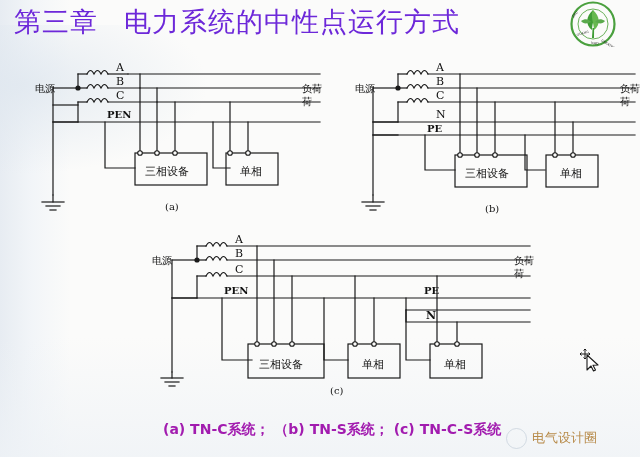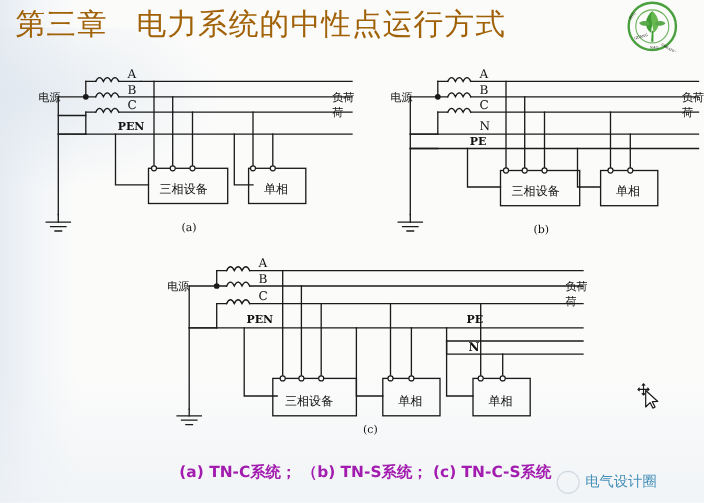--- a/index.html
+++ b/index.html
@@ -12,37 +12,37 @@
   #bg-tint-left{position:absolute;left:0;top:0;width:70px;height:457px;
     background:linear-gradient(to right,#e7ecf2 0%,#f2f5f8 45%,rgba(251,251,250,0) 100%);}
   #bg-tint-bottom{position:absolute;left:0;bottom:0;width:640px;height:120px;
     background:linear-gradient(to top,#eef2f6 0%,rgba(251,251,250,0) 100%);opacity:.75;}
   #bg-tint-tl{position:absolute;left:0;top:25px;width:210px;height:150px;
     background:radial-gradient(ellipse at 10% 40%,#dfe7ef 0%,rgba(251,251,250,0) 70%);opacity:.8;}
 
   #title{
     position:absolute;left:14px;top:4px;
     font-family:"DejaVu Serif","Liberation Serif",serif;
-    font-size:27px;color:#a16207;letter-spacing:1px;white-space:nowrap;
+    font-size:27px;color:#6d28d9;letter-spacing:1px;white-space:nowrap;
   }
   #title .gap{display:inline-block;width:26px;}
 
   #logo{position:absolute;left:568px;top:1px;width:50px;height:46px;}
 
   #cursor{position:absolute;left:578px;top:348px;width:22px;height:24px;}
 
   #caption{
     position:absolute;left:163px;top:421px;
     font-size:14px;color:#a21caf;white-space:nowrap;
     font-family:"DejaVu Sans","Liberation Sans",sans-serif;font-weight:600;
   }
   #watermark{
     position:absolute;left:506px;top:425px;height:26px;
     display:flex;align-items:center;gap:5px;
-    font-size:13px;color:#0369a1;opacity:.72;white-space:nowrap;
+    font-size:13px;color:#a16207;opacity:.72;white-space:nowrap;
   }
   #watermark .wm-badge{width:19px;height:19px;border-radius:50%;
     border:1.5px solid #b9c6d2;display:block;opacity:.8;}
 
   svg.diagram{position:absolute;}
   svg text{font-family:"DejaVu Serif","Liberation Serif",serif;fill:#111;}
 </style>
 </head>
 <body>
 

